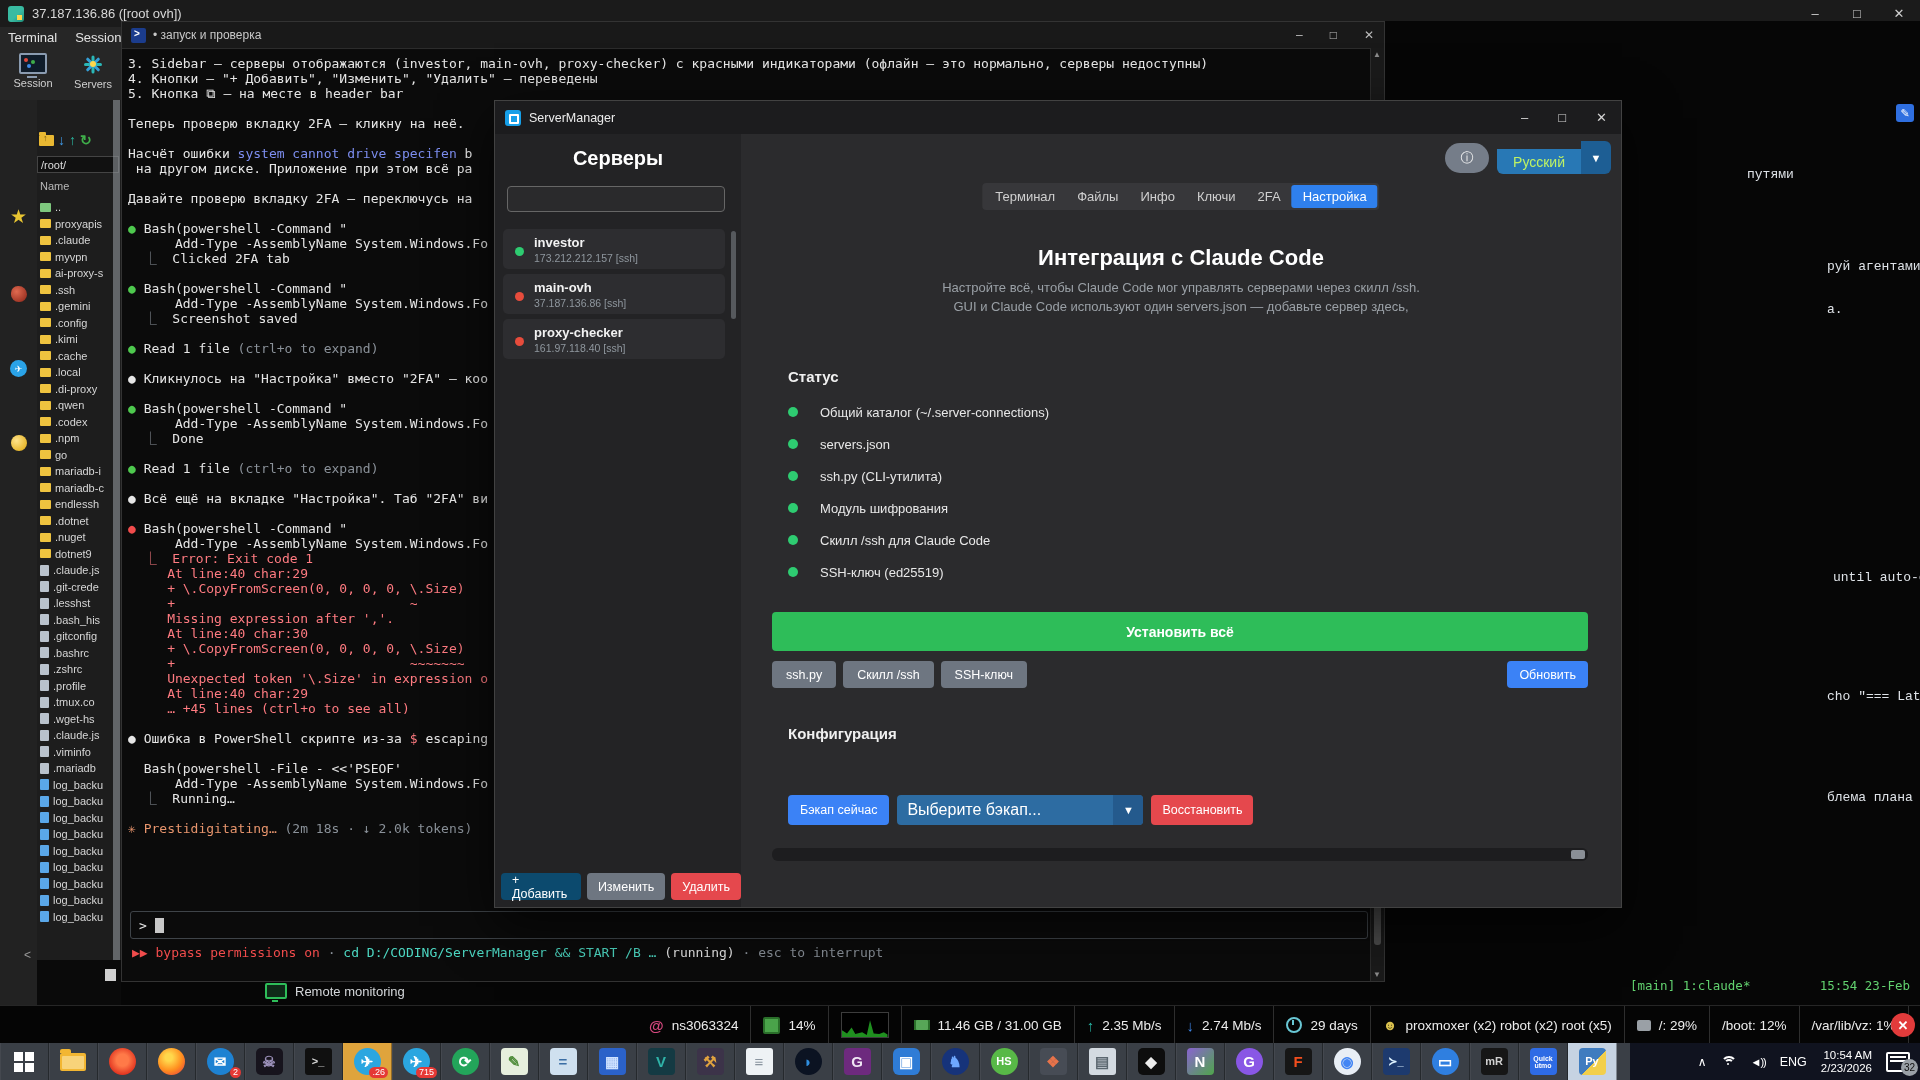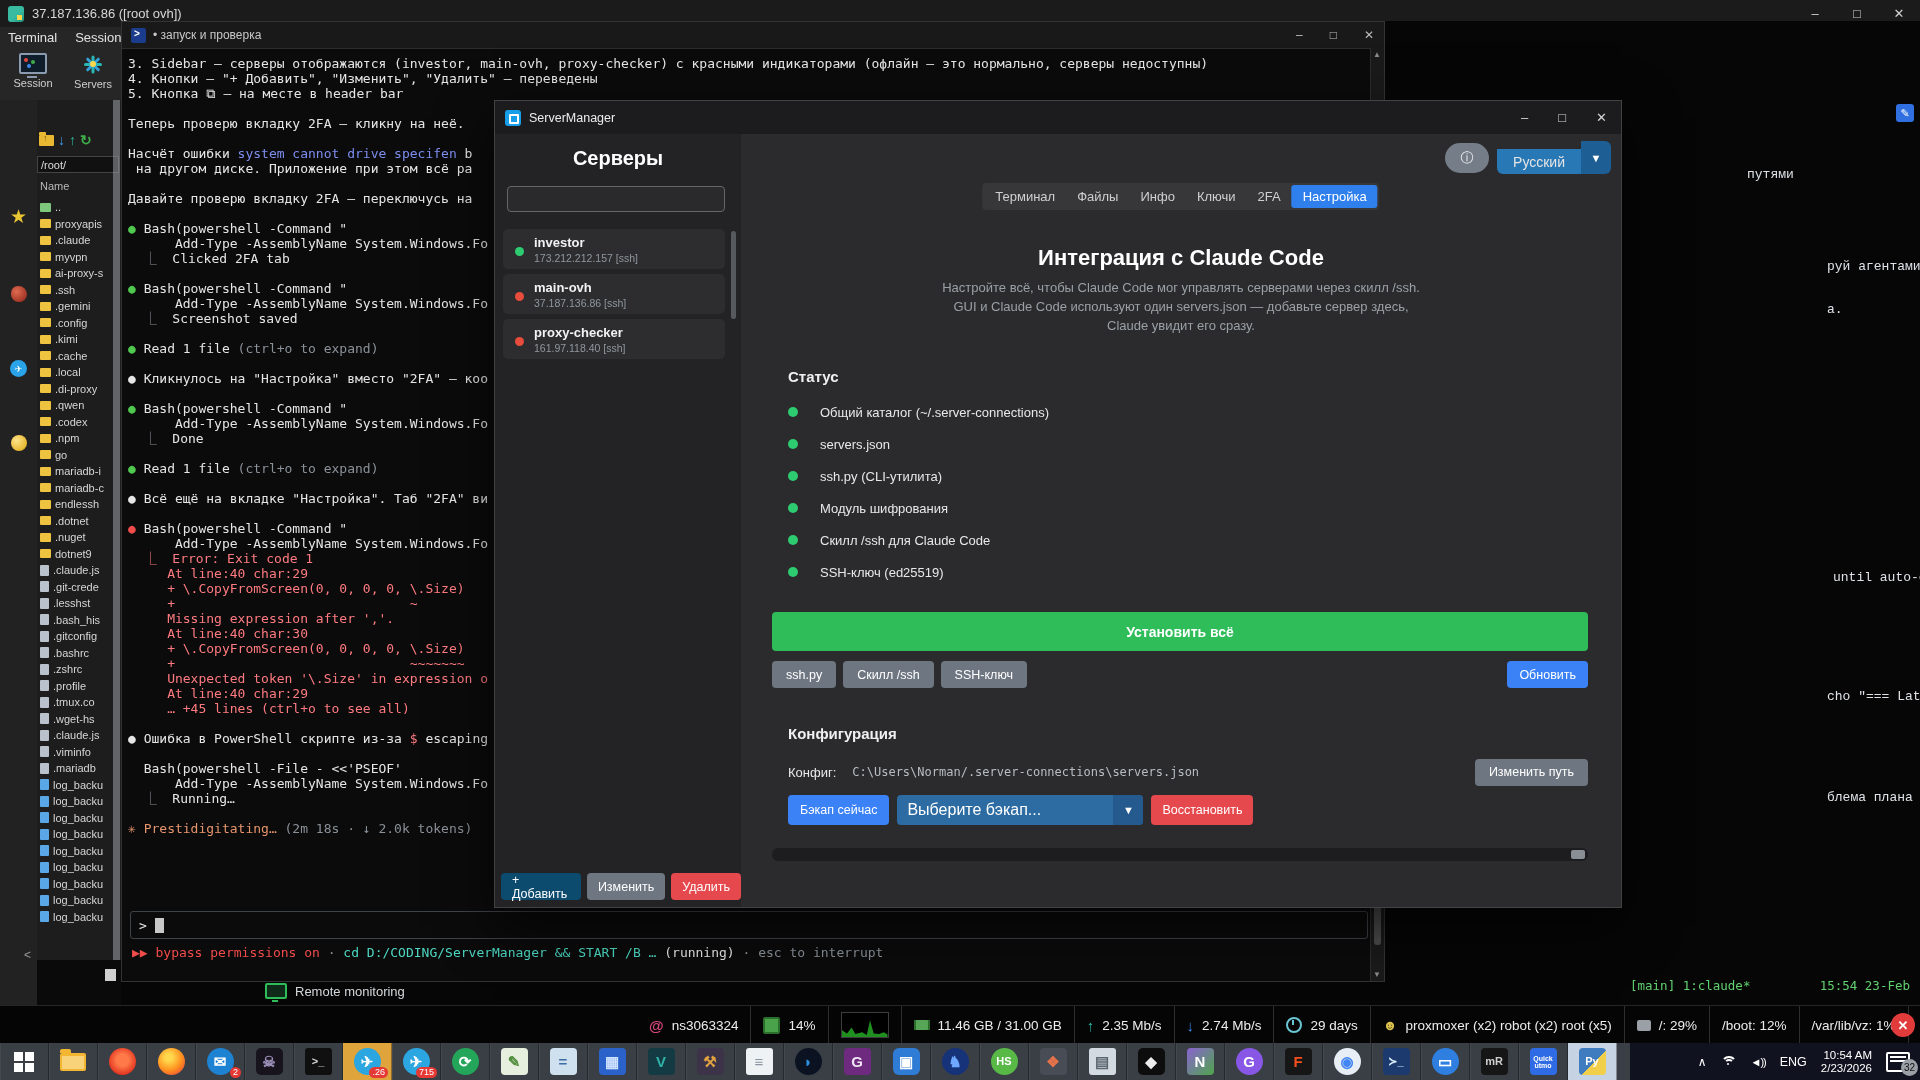--- a/index.html
+++ b/index.html
@@ -92,21 +92,21 @@
   .srv .dot{position:absolute;left:12px;top:18px;width:9px;height:9px;border-radius:50%;}
   .srv .nm{position:absolute;left:31px;top:6px;font-size:13px;font-weight:bold;color:#f2f2f2;}
   .srv .ip{position:absolute;left:31px;bottom:5px;font-size:10.5px;color:#8f979e;}
   .sm-side-scroll{position:absolute;right:5px;top:97px;width:5px;height:88px;background:#56595d;border-radius:3px;}
   .sm-side-btns{position:absolute;left:6px;bottom:7px;display:flex;gap:6px;}
   .sbtn{height:27px;border-radius:4px;color:#fff;font-size:12.5px;display:flex;align-items:center;padding:0 11px;}
   .sm-main{position:absolute;left:246px;top:33px;right:0;bottom:0;background:#2b2b2d;}
   .sm-pills{position:absolute;top:7px;right:10px;display:flex;gap:8px;align-items:center;}
   .pill-info{width:44px;height:30px;border-radius:15px;background:#757d89;color:#f2f2f2;display:flex;align-items:center;justify-content:center;font-size:13px;}
   .pill-lang{height:33px;display:flex;border-radius:6px;overflow:hidden;}
-  .pill-lang .lab{background:#2878b5;color:#e5e5e5;font-size:14px;display:flex;align-items:center;padding:0 16px;margin-top:8px;}
+  .pill-lang .lab{background:#2878b5;color:#bef264;font-size:14px;display:flex;align-items:center;padding:0 16px;margin-top:8px;}
   .pill-lang .chev{width:30px;background:#1d5e94;color:#fff;display:flex;align-items:center;justify-content:center;font-size:11px;}
   .sm-tabs{position:absolute;top:49px;left:50%;transform:translateX(-50%);background:#37373a;border-radius:4px;padding:2px;display:flex;}
   .tab{font-size:13px;color:#cfcfcf;padding:4px 11px;border-radius:3px;white-space:nowrap;}
   .tab.active{background:#2f80ed;color:#fff;}
   .sm-h1{position:absolute;top:111px;width:100%;text-align:center;font-size:22px;font-weight:bold;color:#fff;}
   .sm-sub{position:absolute;top:144px;width:100%;text-align:center;font-size:13px;line-height:19px;color:#9aa0a6;}
   .sm-sec-h{position:absolute;left:47px;font-size:15px;font-weight:bold;color:#f0f0f0;}
   .sm-status-list{position:absolute;left:47px;top:262px;}
   .stitem{height:32px;display:flex;align-items:center;gap:22px;font-size:13px;color:#e8e8e8;}
   .stitem .gd{width:10px;height:10px;border-radius:50%;background:#2ecc71;}
@@ -526,21 +526,20 @@
           <div class="tab">Файлы</div>
           <div class="tab">Инфо</div>
           <div class="tab">Ключи</div>
           <div class="tab">2FA</div>
           <div class="tab active">Настройка</div>
         </div>
       <div class="sm-h1">Интеграция с Claude Code</div>
       <div class="sm-sub">
         <div>Настройте всё, чтобы Claude Code мог управлять серверами через скилл /ssh.</div>
         <div>GUI и Claude Code используют один servers.json — добавьте сервер здесь,</div>
-        <div>Claude увидит его сразу.</div>
       </div>
       <div class="sm-sec-h" style="top:234px">Статус</div>
       <div class="sm-status-list" id="sm-status">
           <div class="stitem">
             <span class="gd"></span>
             <span>Общий каталог (~/.server-connections)</span>
           </div>
           <div class="stitem">
             <span class="gd"></span>
             <span>servers.json</span>
@@ -564,25 +563,20 @@
         </div>
       <div class="sm-install">Установить всё</div>
       <div class="sm-comp" id="sm-comp">
           <div class="gbtn">ssh.py</div>
           <div class="gbtn">Скилл /ssh</div>
           <div class="gbtn">SSH-ключ</div>
           <div class="spacer"></div>
           <div class="bbtn">Обновить</div>
         </div>
       <div class="sm-sec-h" style="top:591px">Конфигурация</div>
-      <div class="sm-config-row">
-        <span class="cfg-lab">Конфиг:</span>
-        <span class="cfg-path mono">C:\Users\Norman/.server-connections\servers.json</span>
-        <div class="gbtn right">Изменить путь</div>
-      </div>
       <div class="sm-backup">
         <div class="bk-now">Бэкап сейчас</div>
         <div class="bk-sel">
           <div class="val">Выберите бэкап...</div>
           <div class="chev">▼</div>
         </div>
         <div class="bk-rest">Восстановить</div>
       </div>
       <div class="sm-track">
           <div class="thumb"></div>

